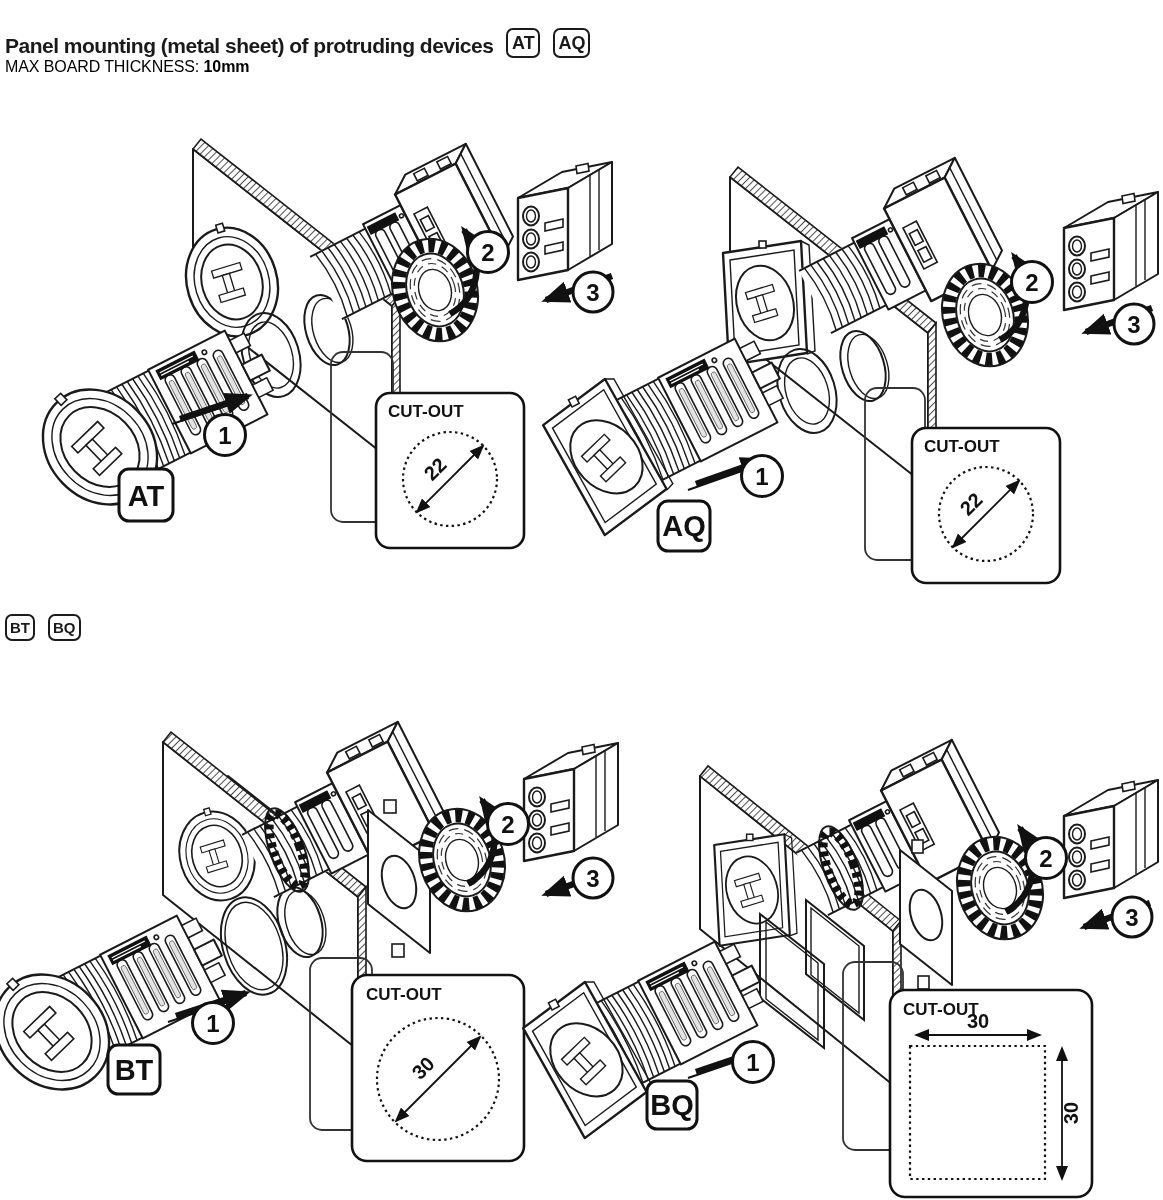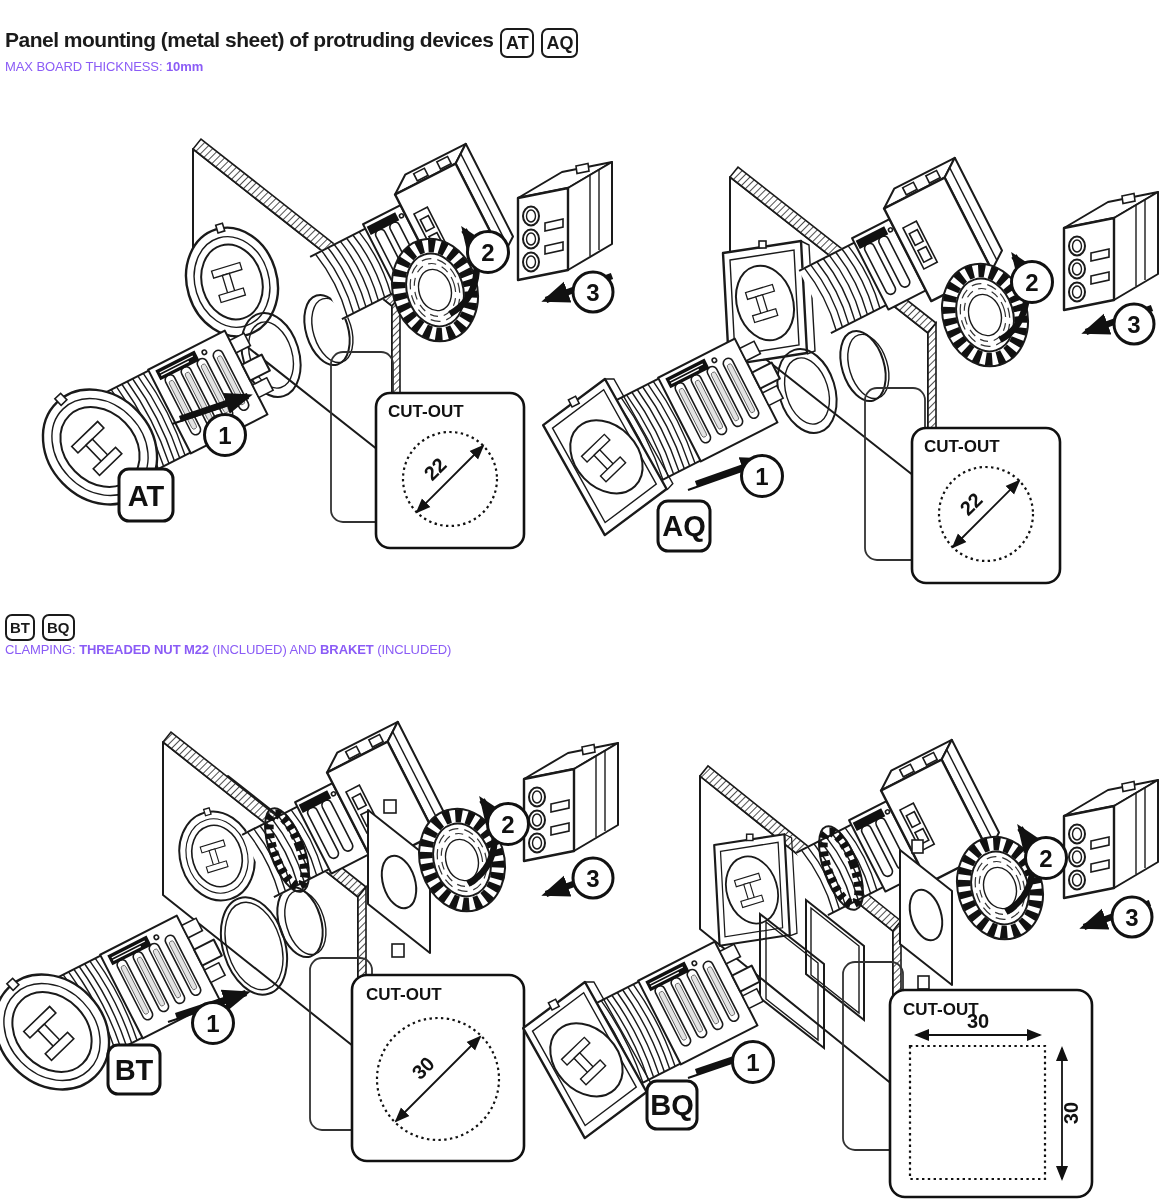--- a/index.html
+++ b/index.html
@@ -1,26 +1,26 @@
 <!DOCTYPE html>
 <html><head>
 <meta charset="utf-8">
 <style>
   *{margin:0;padding:0;box-sizing:border-box}
   body{background:#fff;font-family:"Liberation Sans",sans-serif}
   .page{position:relative;width:1163px;height:1200px;background:#fff;color:#1a1a1a;overflow:hidden}
   .hdr{position:absolute;left:5px}
-  .trow{display:flex;align-items:flex-start;gap:7px}
+  .trow{display:flex;align-items:flex-end;gap:13px}
   .title{font-weight:700;letter-spacing:-0.5px;white-space:nowrap}
   .hdr1 .title{font-size:21px}
   .hdr2 .title{font-size:19px}
   .badge{display:flex;align-items:center;justify-content:center;border:2.5px solid #1a1a1a;border-radius:7px;font-weight:700;background:#fff}
   .hdr1 .badge{min-width:34px;height:30px;font-size:18px;padding:0 3px}
   .hdr2 .badge{min-width:30px;height:27px;font-size:15px;padding:0 3px}
-  .spec{font-size:13px;line-height:17px;color:#8b5cf6;letter-spacing:-0.1px}
+  .spec{font-size:16px;line-height:17px;color:#000000;letter-spacing:-0.1px}
   .spec b{font-weight:700}
   svg.scene{position:absolute;left:0;top:0}
   svg text{font-family:"Liberation Sans",sans-serif;font-weight:700;fill:#111}
   .s1{stroke:#1a1a1a;fill:none;stroke-width:1.4}
   .s2{stroke:#1a1a1a;fill:none;stroke-width:2}
   .w2{fill:#fff;stroke:#1a1a1a;stroke-width:2;stroke-linejoin:round}
   .w24{fill:#fff;stroke:#1a1a1a;stroke-width:2.4;stroke-linejoin:round}
   .w16{fill:#fff;stroke:#1a1a1a;stroke-width:1.6}
   .hb{fill:url(#hatch);stroke:#1a1a1a;stroke-width:1.6}
   .dot{fill:none;stroke:#111;stroke-width:2.2;stroke-dasharray:2.4 3.4}
@@ -407,16 +407,15 @@
       <span class="badge">AQ</span>
     </div>
     <div class="spec"><span>MAX BOARD THICKNESS: </span><b>10mm</b></div>
   </div>
 
   <div class="hdr hdr2" style="top:614px">
     <div class="trow">
       <span class="badge">BT</span>
       <span class="badge">BQ</span>
     </div>
-    <div class="spec"><span>CLAMPING: </span><b>THREADED NUT M22</b><span> (INCLUDED) AND </span><b>BRAKET</b><span> (INCLUDED)</span></div>
   </div>
 
 </div>
 
 </body></html>

